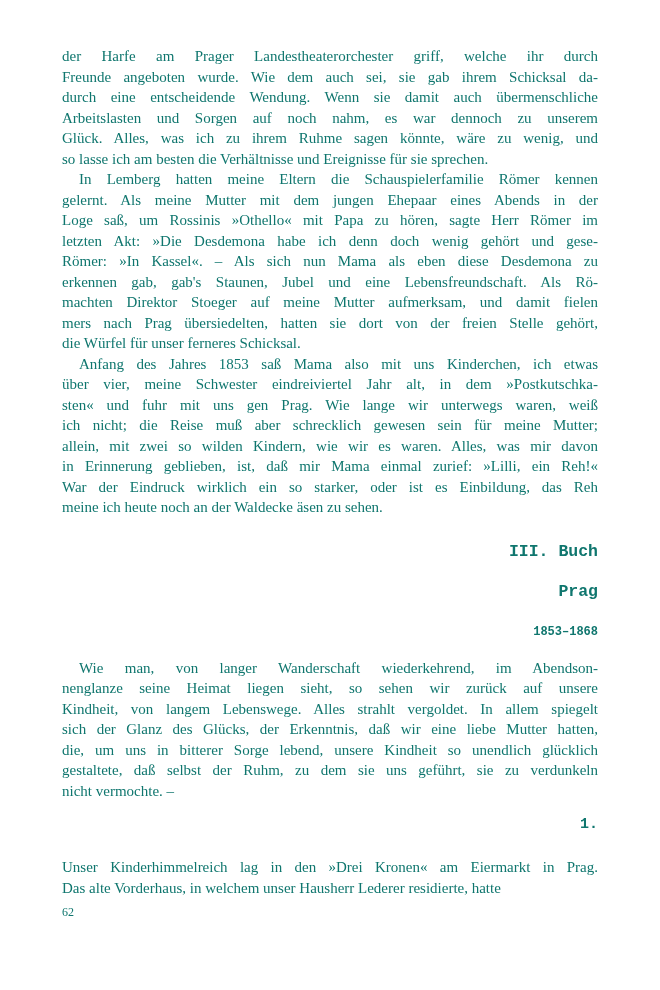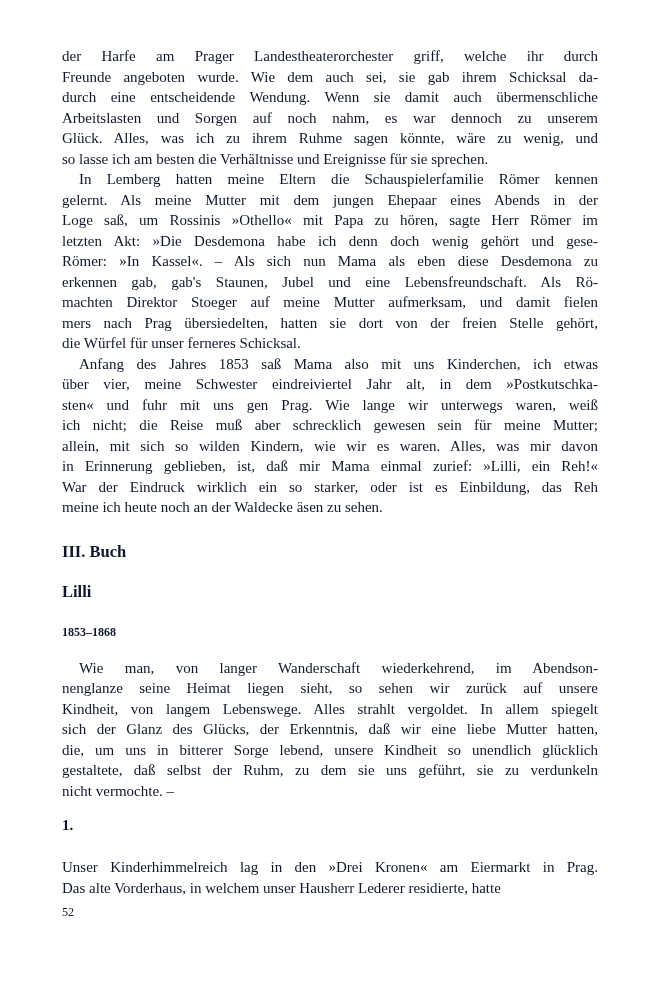--- a/index.html
+++ b/index.html
@@ -9,36 +9,37 @@
   }
   .page {
     position: relative;
     width: 660px;
     height: 990px;
     box-sizing: border-box;
     padding: 46px 62px 0 62px;
     background: #ffffff;
     font-family: "Liberation Serif", "DejaVu Serif", serif;
     font-size: 15px;
-    color: #0f172a;
+    color: #0f766e;
     overflow: hidden;
   }
   .paragraph { margin: 0; }
   .line {
     line-height: 20.5px;
     text-align: justify;
     text-align-last: justify;
     white-space: normal;
   }
   .line.last { text-align-last: left; }
   .line.indent { text-indent: 17px; }
   .heading {
-    text-align: left;
+    text-align: right;
     font-weight: bold;
     line-height: 24px;
+    font-family: Liberation Mono, monospace;
   }
   .heading-book    { font-size: 16.5px; margin: 22px 0 16px 0; }
   .heading-chapter { font-size: 16.5px; margin: 16px 0 16px 0; }
   .heading-years   { font-size: 12px; margin: 16px 0 14px 0; }
   .heading-section { font-size: 15px;   margin: 14px 0 22px 0; line-height: 20px; }
   .page-number {
     font-size: 12px;
     margin-top: 7px;
     text-align: left;
     line-height: 14px;
@@ -66,37 +67,37 @@
         <div class="line">erkennen gab, gab's Staunen, Jubel und eine Lebensfreundschaft. Als Rö-</div>
         <div class="line">machten Direktor Stoeger auf meine Mutter aufmerksam, und damit fielen</div>
         <div class="line">mers nach Prag übersiedelten, hatten sie dort von der freien Stelle gehört,</div>
         <div class="line last">die Würfel für unser ferneres Schicksal.</div>
       </div>
       <div class="paragraph">
         <div class="line indent">Anfang des Jahres 1853 saß Mama also mit uns Kinderchen, ich etwas</div>
         <div class="line">über vier, meine Schwester eindreiviertel Jahr alt, in dem »Postkutschka-</div>
         <div class="line">sten« und fuhr mit uns gen Prag. Wie lange wir unterwegs waren, weiß</div>
         <div class="line">ich nicht; die Reise muß aber schrecklich gewesen sein für meine Mutter;</div>
-        <div class="line">allein, mit sich so wilden Kindern, wie wir es waren. Alles, was mir davon</div>
+        <div class="line">allein, mit zwei so wilden Kindern, wie wir es waren. Alles, was mir davon</div>
         <div class="line">in Erinnerung geblieben, ist, daß mir Mama einmal zurief: »Lilli, ein Reh!«</div>
         <div class="line">War der Eindruck wirklich ein so starker, oder ist es Einbildung, das Reh</div>
         <div class="line last">meine ich heute noch an der Waldecke äsen zu sehen.</div>
       </div>
       <div class="heading heading-book">III. Buch</div>
-      <div class="heading heading-chapter">Lilli</div>
+      <div class="heading heading-chapter">Prag</div>
       <div class="heading heading-years">1853–1868</div>
       <div class="paragraph">
         <div class="line indent">Wie man, von langer Wanderschaft wiederkehrend, im Abendson-</div>
         <div class="line">nenglanze seine Heimat liegen sieht, so sehen wir zurück auf unsere</div>
         <div class="line">Kindheit, von langem Lebenswege. Alles strahlt vergoldet. In allem spiegelt</div>
         <div class="line">sich der Glanz des Glücks, der Erkenntnis, daß wir eine liebe Mutter hatten,</div>
         <div class="line">die, um uns in bitterer Sorge lebend, unsere Kindheit so unendlich glücklich</div>
         <div class="line">gestaltete, daß selbst der Ruhm, zu dem sie uns geführt, sie zu verdunkeln</div>
         <div class="line last">nicht vermochte. –</div>
       </div>
       <div class="heading heading-section">1.</div>
       <div class="paragraph">
         <div class="line">Unser Kinderhimmelreich lag in den »Drei Kronen« am Eiermarkt in Prag.</div>
         <div class="line last">Das alte Vorderhaus, in welchem unser Hausherr Lederer residierte, hatte</div>
       </div>
     </div>
-  <div class="page-number">52</div>
+  <div class="page-number">62</div>
 </div>
 
 </body></html>

